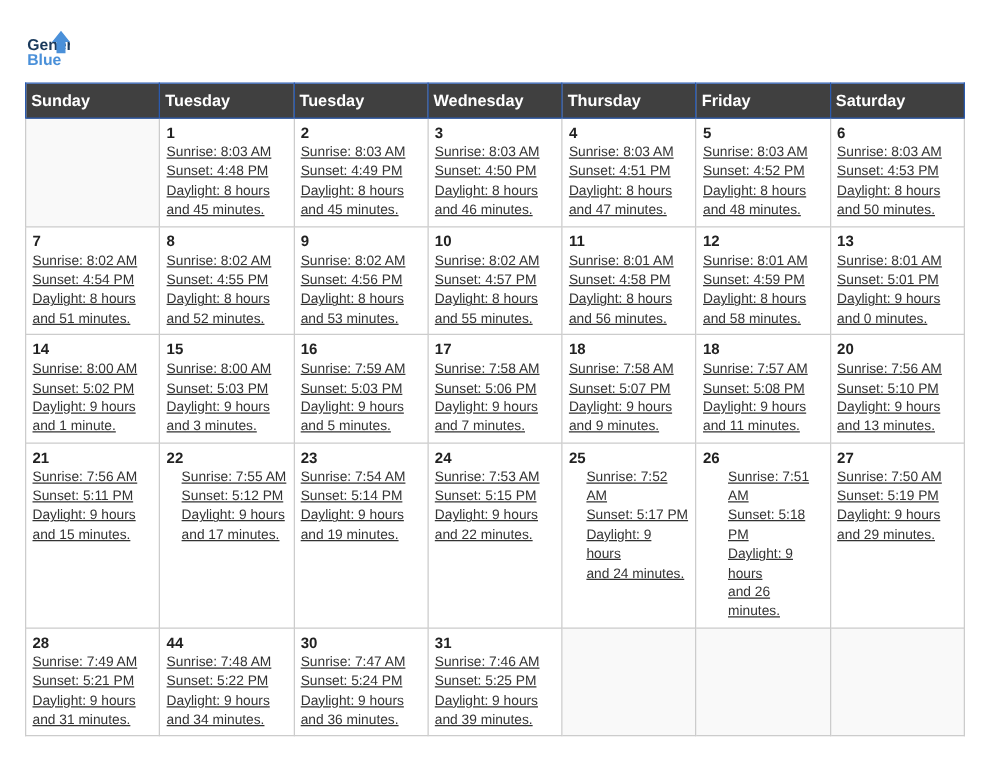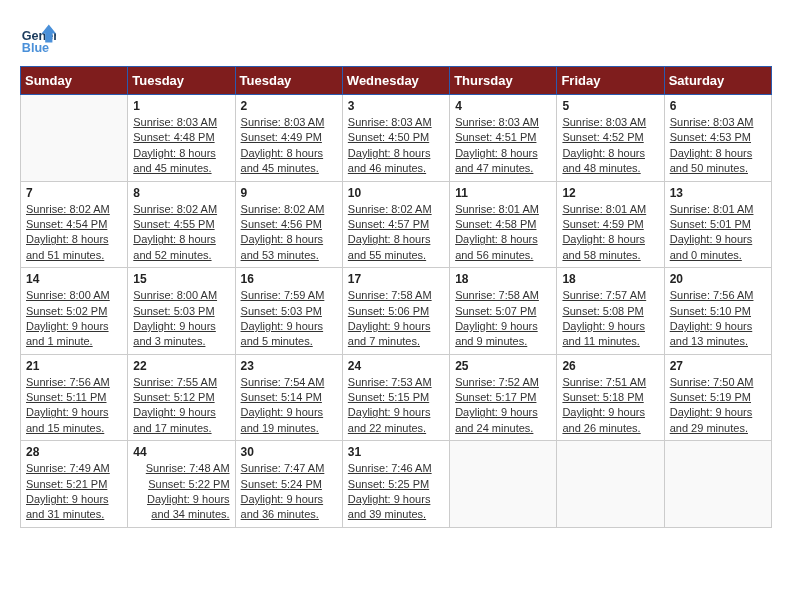--- a/index.html
+++ b/index.html
@@ -36,21 +36,21 @@
     .subtitle {
       font-size: 14px;
       color: #444;
     }
     table {
       width: 100%;
       border-collapse: collapse;
       border: 1px solid #ccc;
     }
     th {
-      background-color: #7f1d1d;
+      background-color: #404040;
       color: #fff;
       padding: 6px 4px;
       font-size: 13px;
       font-weight: bold;
       text-align: left;
       border: 1px solid #2a5aaf;
     }
     td {
       border: 1px solid #ccc;
       vertical-align: top;
@@ -261,49 +261,49 @@
       <tr>
         <td>
           <span class="day-num">21</span>
           <div class="day-info" style="white-space: pre-line;">Sunrise: 7:56 AM
 Sunset: 5:11 PM
 Daylight: 9 hours
 and 15 minutes.</div>
         </td>
         <td>
           <span class="day-num">22</span>
-          <div class="day-info" style="white-space: pre-line;">Sunrise: 7:55 AM
+          <div class="day-info" style="white-space: pre-line; margin-left: 12px;">Sunrise: 7:55 AM
 Sunset: 5:12 PM
 Daylight: 9 hours
 and 17 minutes.</div>
         </td>
         <td>
           <span class="day-num">23</span>
           <div class="day-info" style="white-space: pre-line;">Sunrise: 7:54 AM
 Sunset: 5:14 PM
 Daylight: 9 hours
 and 19 minutes.</div>
         </td>
         <td>
           <span class="day-num">24</span>
           <div class="day-info" style="white-space: pre-line;">Sunrise: 7:53 AM
 Sunset: 5:15 PM
 Daylight: 9 hours
 and 22 minutes.</div>
         </td>
         <td>
           <span class="day-num">25</span>
-          <div class="day-info" style="white-space: pre-line;">Sunrise: 7:52 AM
+          <div class="day-info" style="white-space: pre-line; margin-left: 14px;">Sunrise: 7:52 AM
 Sunset: 5:17 PM
 Daylight: 9 hours
 and 24 minutes.</div>
         </td>
         <td>
           <span class="day-num">26</span>
-          <div class="day-info" style="white-space: pre-line;">Sunrise: 7:51 AM
+          <div class="day-info" style="white-space: pre-line; margin-left: 20px;">Sunrise: 7:51 AM
 Sunset: 5:18 PM
 Daylight: 9 hours
 and 26 minutes.</div>
         </td>
         <td>
           <span class="day-num">27</span>
           <div class="day-info" style="white-space: pre-line;">Sunrise: 7:50 AM
 Sunset: 5:19 PM
 Daylight: 9 hours
 and 29 minutes.</div>
@@ -312,21 +312,21 @@
       <tr>
         <td>
           <span class="day-num">28</span>
           <div class="day-info" style="white-space: pre-line;">Sunrise: 7:49 AM
 Sunset: 5:21 PM
 Daylight: 9 hours
 and 31 minutes.</div>
         </td>
         <td>
           <span class="day-num">44</span>
-          <div class="day-info" style="white-space: pre-line; text-align: right;">Sunrise: 7:48 AM
+          <div class="day-info" style="white-space: pre-line;">Sunrise: 7:48 AM
 Sunset: 5:22 PM
 Daylight: 9 hours
 and 34 minutes.</div>
         </td>
         <td>
           <span class="day-num">30</span>
           <div class="day-info" style="white-space: pre-line;">Sunrise: 7:47 AM
 Sunset: 5:24 PM
 Daylight: 9 hours
 and 36 minutes.</div>

